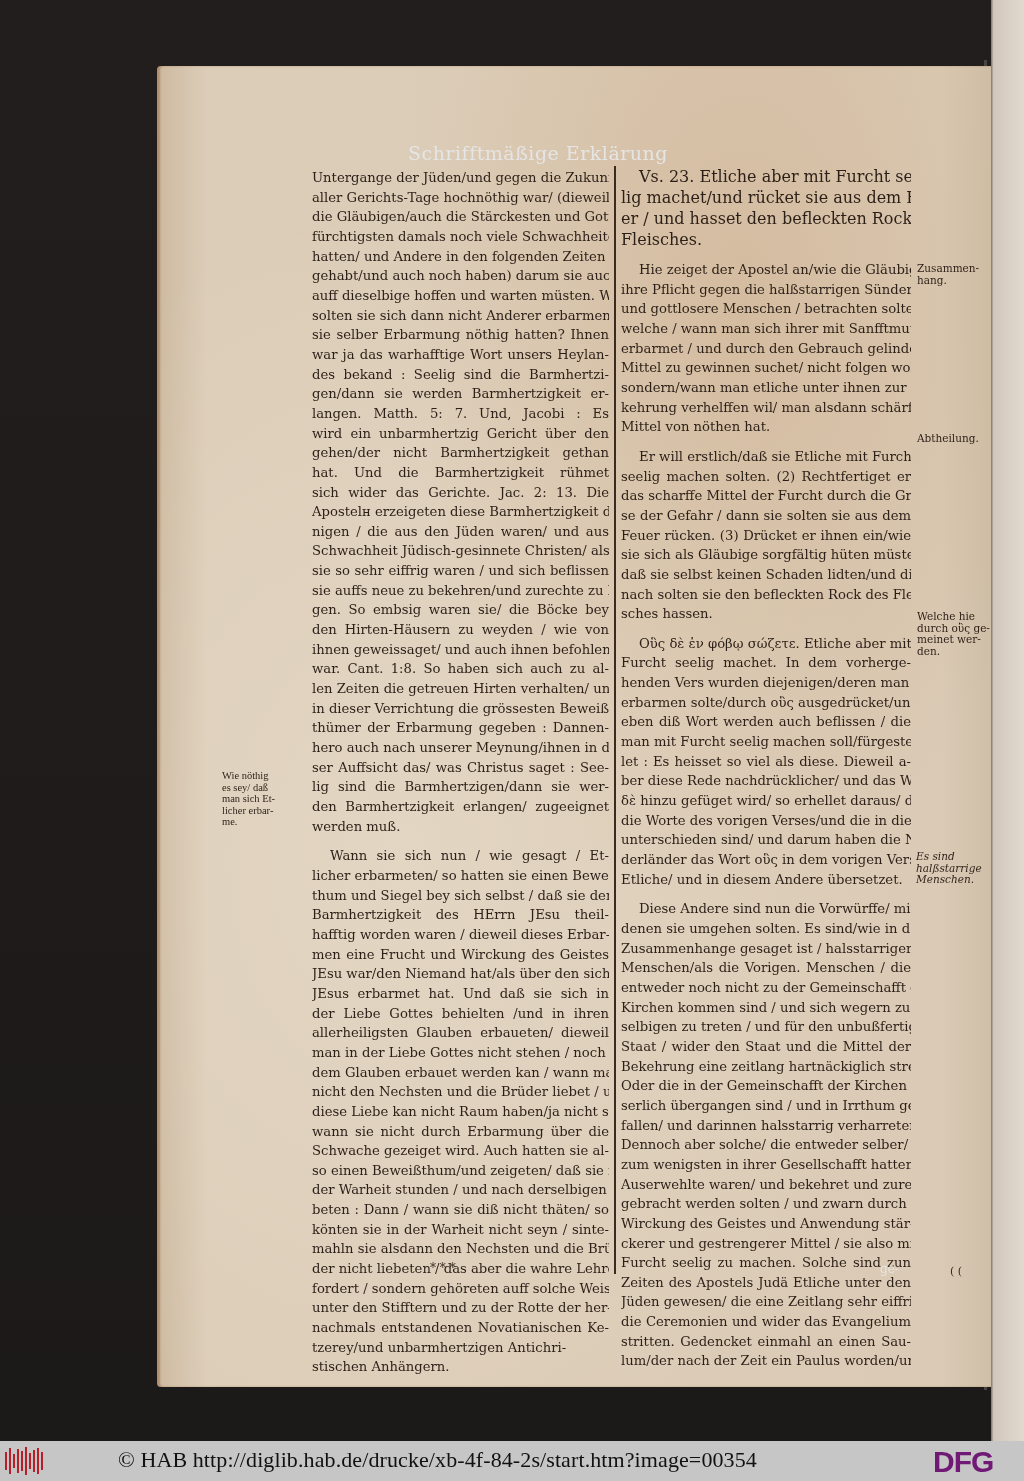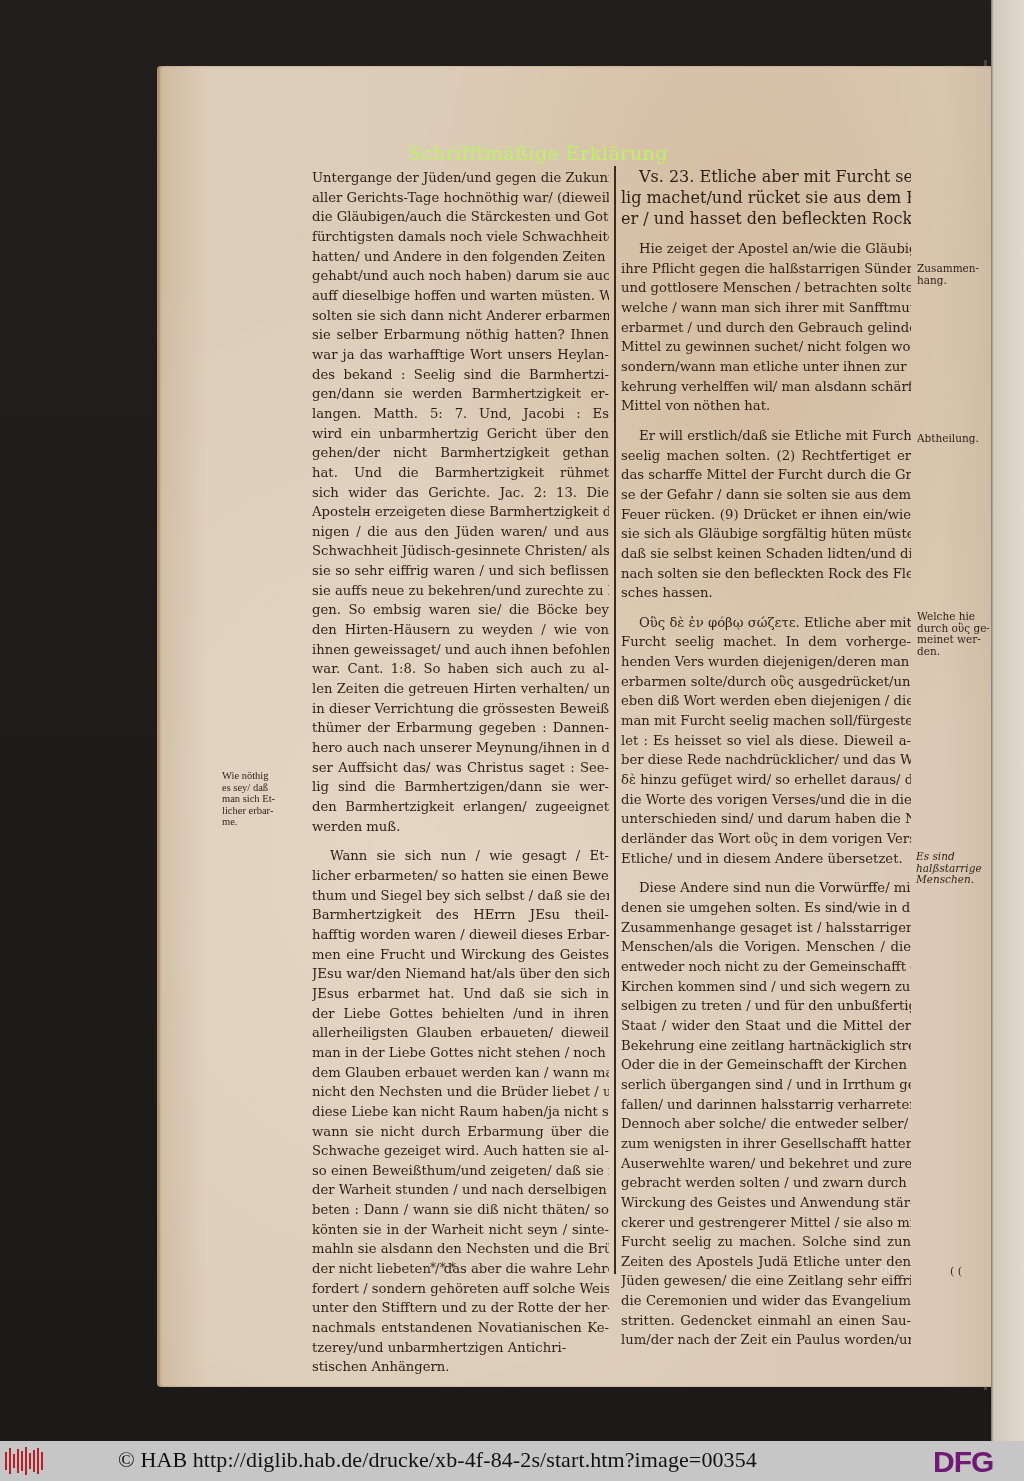--- a/index.html
+++ b/index.html
@@ -25,21 +25,21 @@
   .next-page {
     position: absolute; left: 991px; top: 0; width: 33px; height: 1441px;
     background: linear-gradient(90deg, #7a7570 0%, #d2c7ba 8%, #e2d9cf 100%);
   }
   .next-page-spine {
     position: absolute; left: 984px; top: 60px; width: 3px; height: 1330px;
     background: #4a4440;
   }
   .running-head {
     position: absolute; left: 348px; top: 142px; width: 380px;
-    text-align: center; font-size: 19px; color: #bef264; letter-spacing: 0.5px;
+    text-align: center; font-size: 19px; color: #e5e5e5; letter-spacing: 0.5px;
   }
   .column {
     position: absolute; color: #2c1f17; font-size: 13.2px; line-height: 19.65px;
     text-align: justify;
   }
   .col-left { left: 312px; top: 168px; width: 297px; }
   .col-right { left: 621px; top: 166px; width: 290px; }
   .col-rule {
     position: absolute; left: 614px; top: 166px; width: 2px; height: 1108px;
     background: #3a2a1f;
@@ -162,46 +162,47 @@
     <div>licher erbar-</div>
     <div>me.</div>
   </div>
 
 <div class="ornament">* * *</div>
 
 <div class="column col-right" id="right-col">
     <span class="line verse indent justify">Vs. 23. Etliche aber mit Furcht see-</span>
     <span class="line verse justify">lig machet/und rücket sie aus dem Feu-</span>
     <span class="line verse justify">er / und hasset den befleckten Rock des</span>
+    <span class="line verse">Fleisches.</span>
     <div class="para-gap"></div>
     <span class="line indent justify">Hie zeiget der Apostel an/wie die Gläubigen</span>
     <span class="line justify">ihre Pflicht gegen die halßstarrigen Sünder</span>
     <span class="line justify">und gottlosere Menschen / betrachten solten/</span>
     <span class="line justify">welche / wann man sich ihrer mit Sanfftmuth</span>
     <span class="line justify">erbarmet / und durch den Gebrauch gelinder</span>
     <span class="line justify">Mittel zu gewinnen suchet/ nicht folgen wollen/</span>
     <span class="line justify">sondern/wann man etliche unter ihnen zur Be-</span>
     <span class="line justify">kehrung verhelffen wil/ man alsdann schärffere</span>
     <span class="line">Mittel von nöthen hat.</span>
     <div class="para-gap"></div>
     <span class="line indent justify">Er will erstlich/daß sie Etliche mit Furcht</span>
     <span class="line justify">seelig machen solten. (2) Rechtfertiget er</span>
     <span class="line justify">das scharffe Mittel der Furcht durch die Grös-</span>
     <span class="line justify">se der Gefahr / dann sie solten sie aus dem</span>
-    <span class="line justify">Feuer rücken. (9) Drücket er ihnen ein/wie</span>
+    <span class="line justify">Feuer rücken. (3) Drücket er ihnen ein/wie</span>
     <span class="line justify">sie sich als Gläubige sorgfältig hüten müsten /</span>
     <span class="line justify">daß sie selbst keinen Schaden lidten/und diesem</span>
     <span class="line justify">nach solten sie den befleckten Rock des Flei-</span>
     <span class="line">sches hassen.</span>
     <div class="para-gap"></div>
     <span class="line indent justify">Οὓς δὲ ἐν φόβῳ σώζετε. Etliche aber mit</span>
     <span class="line justify">Furcht seelig machet. In dem vorherge-</span>
     <span class="line justify">henden Vers wurden diejenigen/deren man sich</span>
     <span class="line justify">erbarmen solte/durch οὓς ausgedrücket/und durch</span>
-    <span class="line justify">eben diß Wort werden eben diejenigen / die</span>
+    <span class="line justify">eben diß Wort werden auch beflissen / die</span>
     <span class="line justify">man mit Furcht seelig machen soll/fürgestel-</span>
     <span class="line justify">let : Es heisset so viel als diese. Dieweil a-</span>
     <span class="line justify">ber diese Rede nachdrücklicher/ und das Wort</span>
     <span class="line justify">δὲ hinzu gefüget wird/ so erhellet daraus/ daß</span>
     <span class="line justify">die Worte des vorigen Verses/und die in diesem</span>
     <span class="line justify">unterschieden sind/ und darum haben die Nie-</span>
     <span class="line justify">derländer das Wort οὓς in dem vorigen Vers</span>
     <span class="line">Etliche/ und in diesem Andere übersetzet.</span>
     <div class="para-gap"></div>
     <span class="line indent justify">Diese Andere sind nun die Vorwürffe/ mit</span>

